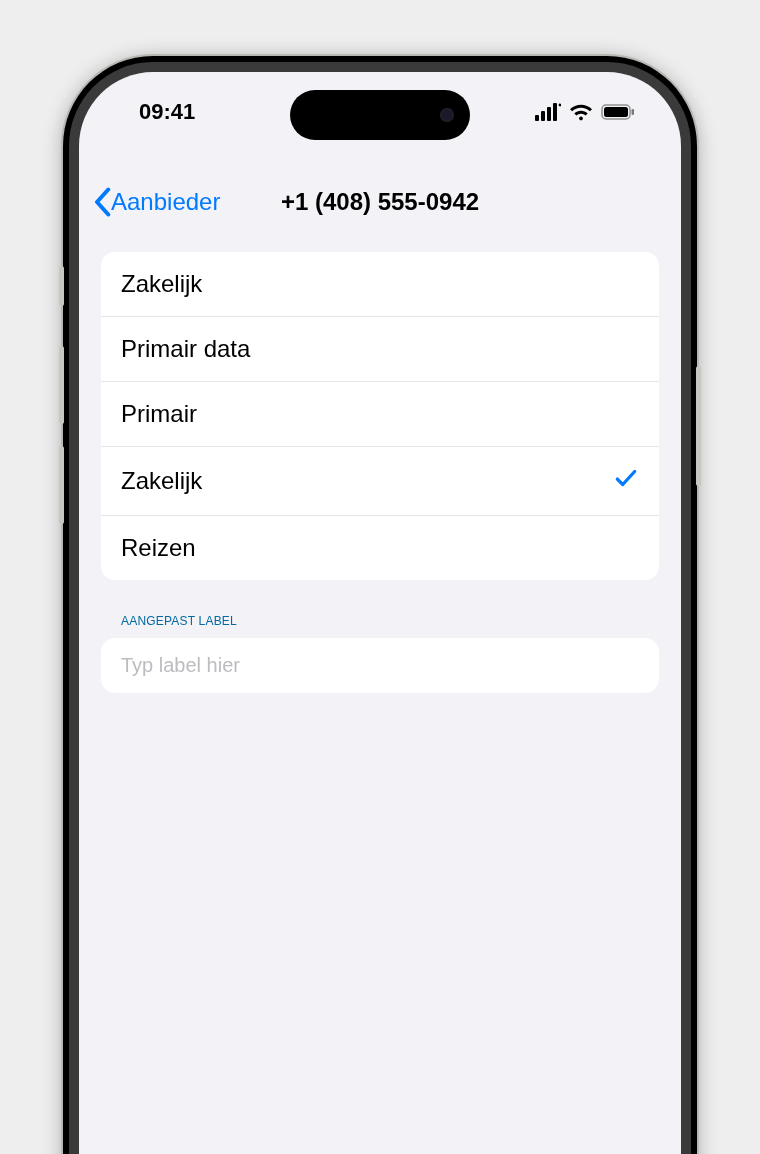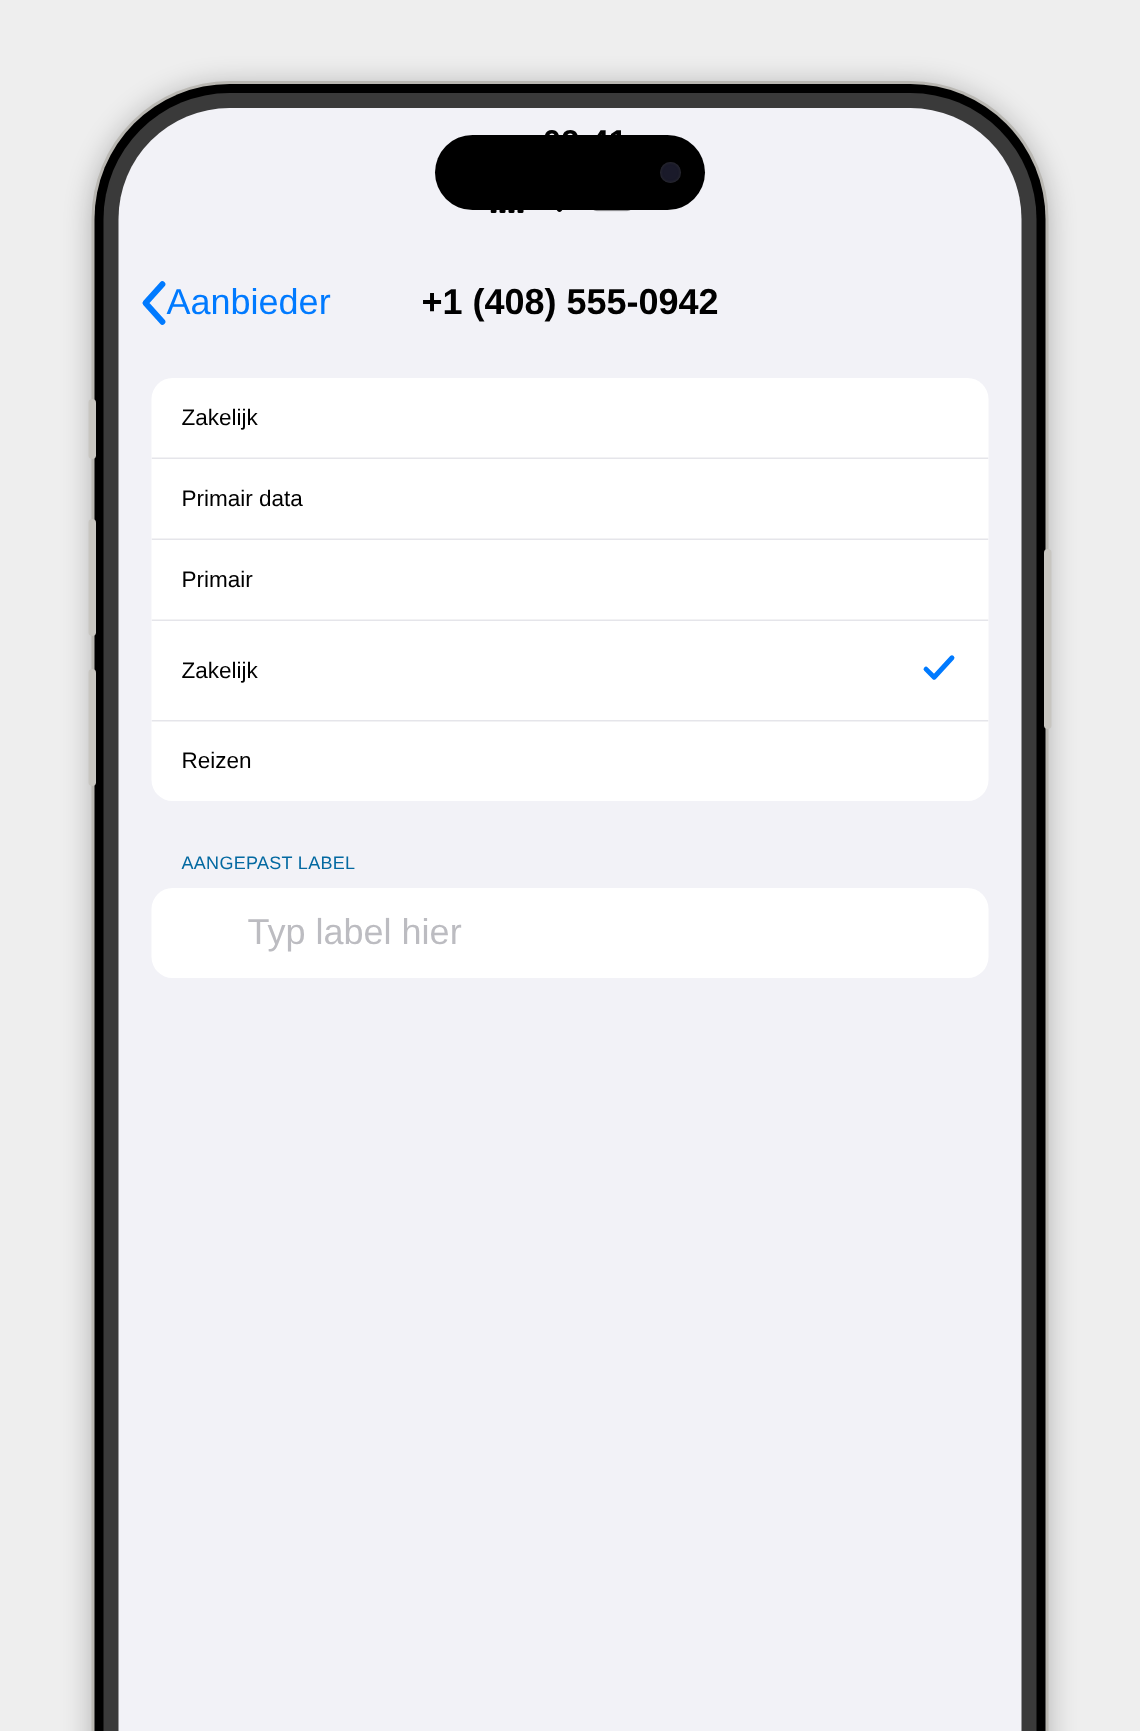--- a/index.html
+++ b/index.html
@@ -69,21 +69,20 @@
   }
   
   .status-bar {
     position: absolute;
     top: 0; left: 0; right: 0;
     height: 70px;
     display: flex;
     align-items: center;
     justify-content: space-between;
     padding: 10px 40px 0 40px;
-    flex-direction: column;
   }
   .status-time {
     font-size: 22px;
     font-weight: 600;
     color: #000;
     margin-left: 20px;
   }
   .status-right {
     display: flex;
     align-items: center;
@@ -127,21 +126,21 @@
   .list-group {
     background: #fff;
     border-radius: 14px;
     overflow: hidden;
   }
   .list-row {
     display: flex;
     align-items: center;
     justify-content: space-between;
     padding: 18px 20px;
-    font-size: 15px;
+    font-size: 24px;
     color: #000;
     border-bottom: 1px solid #e5e5ea;
     cursor: pointer;
   }
   .list-row:last-child { border-bottom: none; }
   .check-icon { color: #007aff; }
   .section-header {
     font-size: 12px;
     color: #0369a1;
     letter-spacing: 0.2px;
@@ -150,24 +149,23 @@
   }
   .input-wrap {
     background: #fff;
     border-radius: 14px;
     padding: 16px 20px;
   }
   .label-input {
     width: 100%;
     border: none;
     outline: none;
-    font-size: 24px;
+    font-size: 20px;
     color: #c2410c;
     background: transparent;
-    margin-left: 44px;
   }
   .label-input::placeholder { color: #bcbcc1; }
 </style>
 </head>
 <body>
 
 <div class="phone-frame">
   <div class="side-btn silence"></div>
   <div class="side-btn vol-up"></div>
   <div class="side-btn vol-dn"></div>

